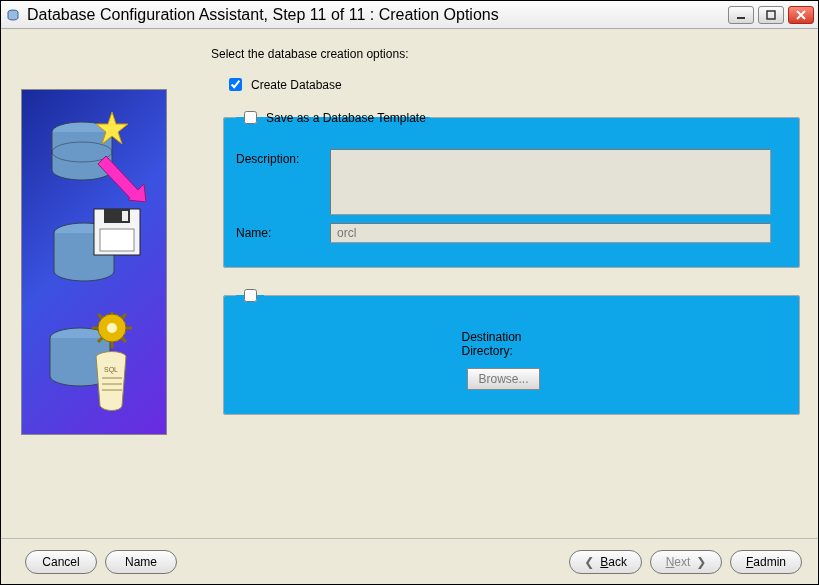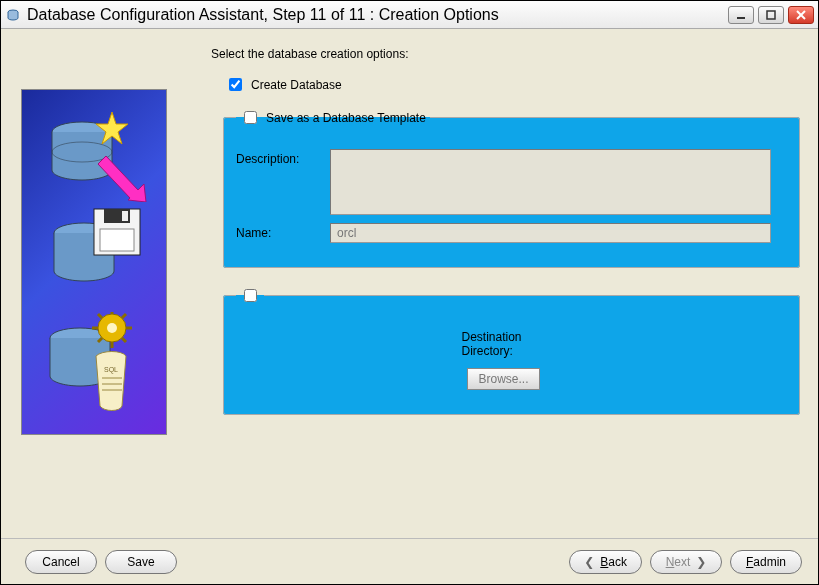--- a/index.html
+++ b/index.html
@@ -202,21 +202,21 @@
         <div class="lbl" style="width:84px;">Destination Directory:</div>
         <button class="btn-browse" disabled="">Browse...</button>
       </div>
     </fieldset>
   </div>
 
 </div>
 
 <div class="footer">
   <button class="navbtn">Cancel</button>
-  <button class="navbtn">Save</button>
+  <button class="navbtn">Name</button>
   <div class="spacer"></div>
   <button class="navbtn">
     <span class="chev">❮</span>
     <span><span class="u">B</span><span>ack</span></span>
   </button>
   <button class="navbtn disabled">
     <span><span class="u">N</span><span>ext</span></span>
     <span class="chev">❯</span>
   </button>
   <button class="navbtn">

